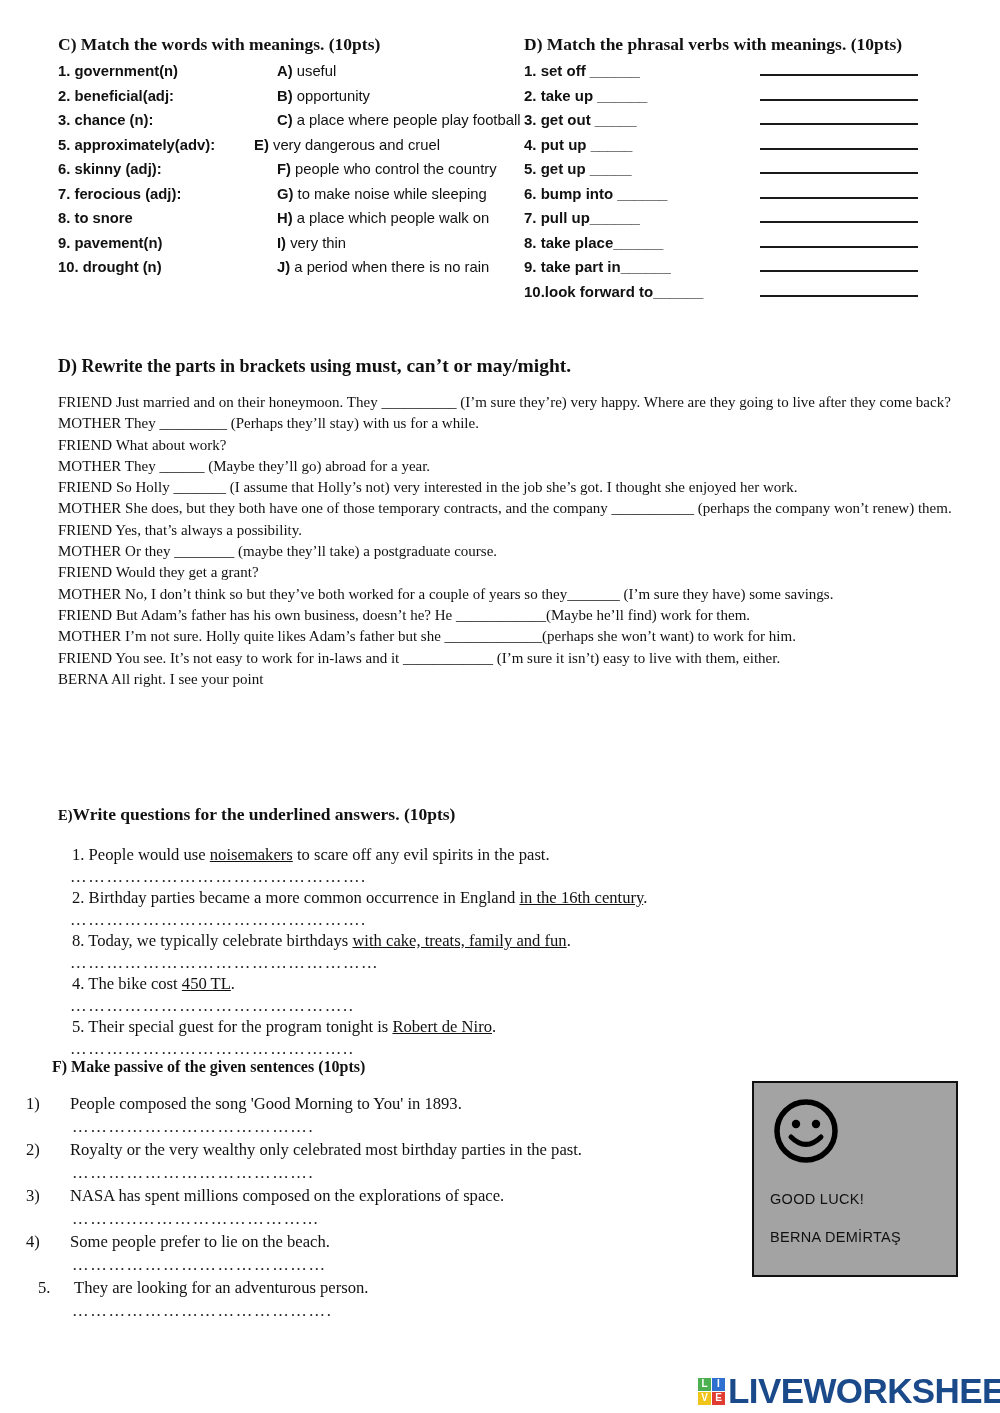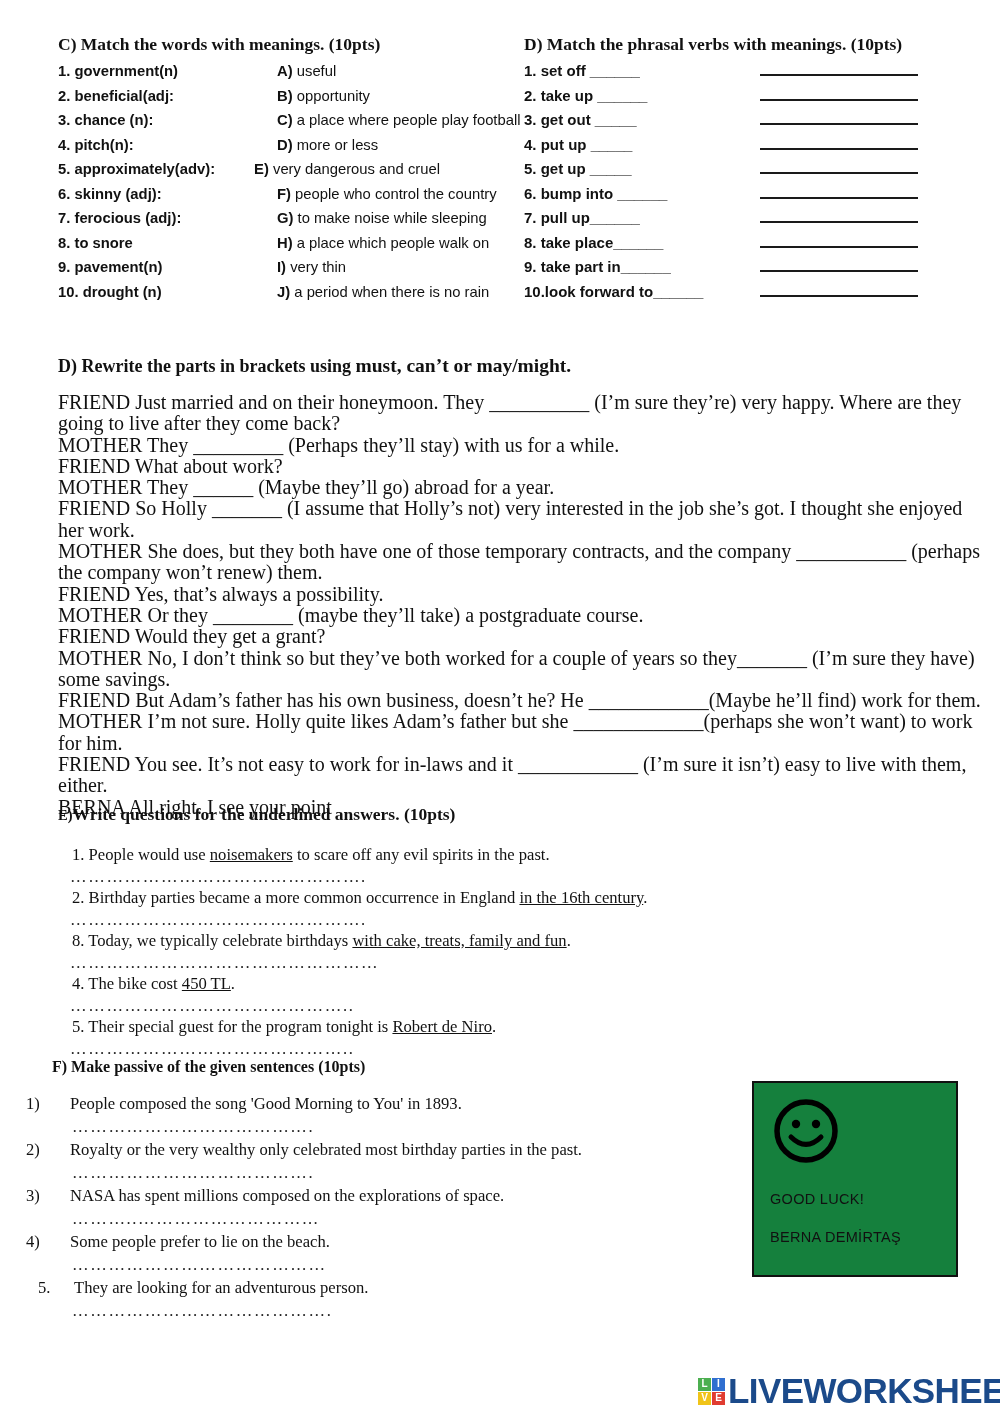--- a/index.html
+++ b/index.html
@@ -74,21 +74,21 @@
   }
   .pv-left { font-weight: bold; width: 236px; flex: none; }
   .pv-line { width: 158px; }
 
   
   #ex-modals { left: 58px; top: 355px; width: 930px; }
   #ex-modals .ex-title { font-size: 18px; margin-bottom: 2px; }
   #ex-modals .ex-title .big { font-size: 19.5px; }
   .prose {
     font-family: "Liberation Serif", serif;
-    font-size: 20px;
+    font-size: 15px;
     line-height: 21.3px;
     text-align: left;
     margin-top: 15px;
   }
   .prose p { margin: 0; }
 
   
   #ex-questions { left: 58px; top: 781px; width: 760px; margin-top: 23px; }
   #ex-questions .ex-title { font-size: 17.5px; }
   #ex-questions .ex-title .small { font-size: 14.5px; }
@@ -181,24 +181,20 @@
       <span class="match-left">1. government(n)</span>
       <span class="match-right"><b>A)</b> <span>useful</span></span>
     </div>
     <div class="match-row">
       <span class="match-left">2. beneficial(adj:</span>
       <span class="match-right"><b>B)</b> <span>opportunity</span></span>
     </div>
     <div class="match-row">
       <span class="match-left">3. chance (n):</span>
       <span class="match-right"><b>C)</b> <span>a place where people play football</span></span>
-    </div>
-    <div class="match-row">
-      <span class="match-left">4. pitch(n):</span>
-      <span class="match-right"><b>D)</b> <span>more or less</span></span>
     </div>
     <div class="match-row">
       <span class="match-left wide">5. approximately(adv):</span>
       <span class="match-right"><b>E)</b> <span>very dangerous and cruel</span></span>
     </div>
     <div class="match-row">
       <span class="match-left">6. skinny (adj):</span>
       <span class="match-right"><b>F)</b> <span>people who control the country</span></span>
     </div>
     <div class="match-row">
@@ -326,21 +322,21 @@
     </div>
     <div class="dots p-dots">……………………………………</div>
     <div class="p-row">
       <span class="p-num indent">5.</span>
       <span>They are looking for an adventurous person.</span>
     </div>
     <div class="dots p-dots">…………………………………….</div>
   </div>
 </div>
 
-<div class="abs" id="goodluck-box" style="background: #15803d;">
+<div class="abs" id="goodluck-box" style="background: #a3a3a3;">
   <div id="smiley">
     <svg width="68" height="68" viewBox="0 0 68 68" aria-hidden="true">
       <circle cx="34" cy="34" r="29" fill="none" stroke="#000" stroke-width="5.5"></circle>
       <circle cx="24" cy="27" r="4.2" fill="#000"></circle>
       <circle cx="44" cy="27" r="4.2" fill="#000"></circle>
       <path d="M19 40 Q34 55 49 40" fill="none" stroke="#000" stroke-width="5" stroke-linecap="round"></path>
     </svg>
   </div>
   <div class="gl-text" id="gl-wish">GOOD  LUCK!</div>
   <div class="gl-text" id="gl-name">BERNA DEMİRTAŞ</div>

